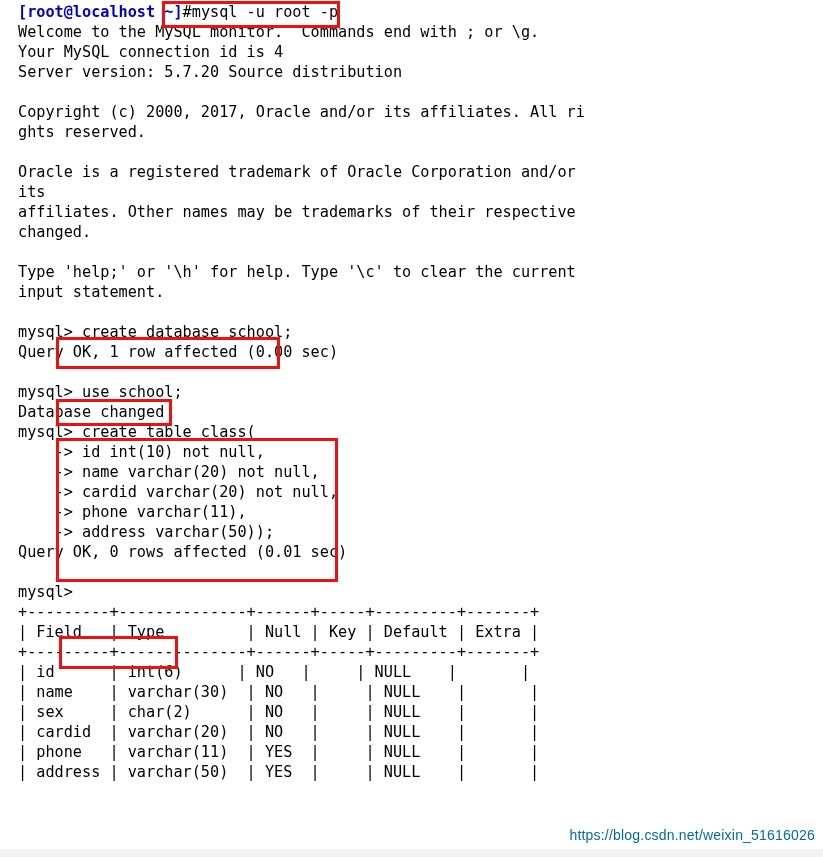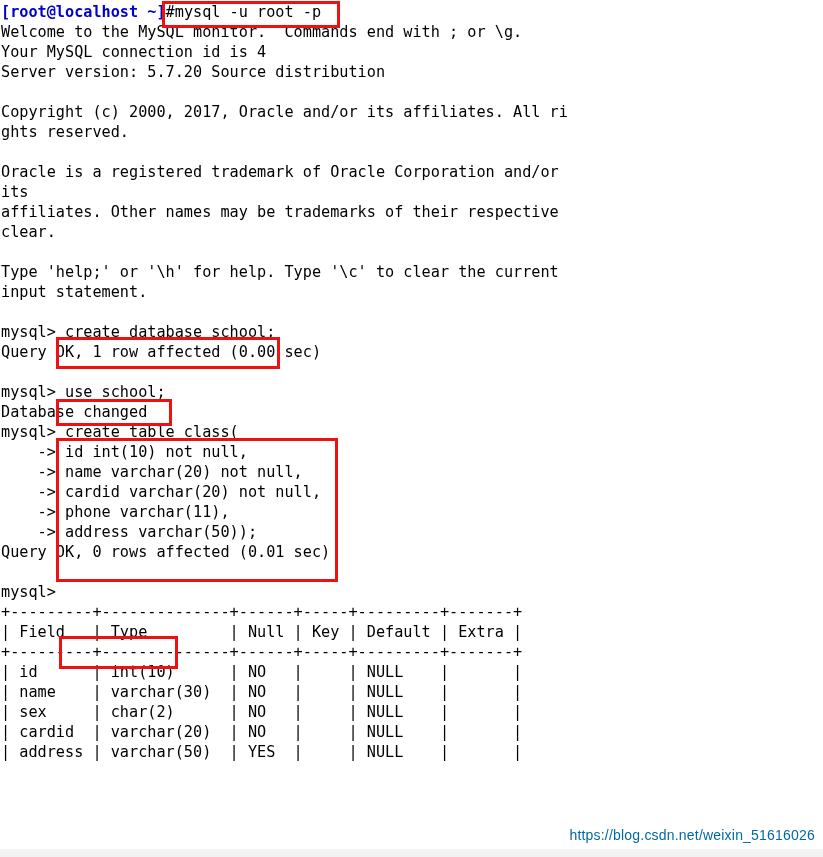--- a/index.html
+++ b/index.html
@@ -16,21 +16,21 @@
   }
 
   #terminal {
     position: absolute;
     left: 0;
     top: 0;
     width: 823px;
     height: 857px;
     background: #ffffff;
     box-sizing: border-box;
-    padding: 2px 0 0 1px;
+    padding: 2px 0 0 18px;
   }
 
   .line {
     height: 20px;
     line-height: 20px;
     font-size: 15.2px;
     letter-spacing: 0px;
     white-space: pre;
     color: #000000;
     font-family: "DejaVu Sans Mono", "Liberation Mono", monospace;
@@ -87,21 +87,21 @@
   <div class="line">Welcome to the MySQL monitor.  Commands end with ; or \g.</div>
   <div class="line">Your MySQL connection id is 4</div>
   <div class="line">Server version: 5.7.20 Source distribution</div>
   <div class="line blank"></div>
   <div class="line">Copyright (c) 2000, 2017, Oracle and/or its affiliates. All ri</div>
   <div class="line">ghts reserved.</div>
   <div class="line blank"></div>
   <div class="line">Oracle is a registered trademark of Oracle Corporation and/or</div>
   <div class="line">its</div>
   <div class="line">affiliates. Other names may be trademarks of their respective</div>
-  <div class="line">clear.</div>
+  <div class="line">changed.</div>
   <div class="line blank"></div>
   <div class="line">Type 'help;' or '\h' for help. Type '\c' to clear the current</div>
   <div class="line">input statement.</div>
   <div class="line blank"></div>
 
   <div class="line">mysql&gt; create database school;</div>
   <div class="line">Query OK, 1 row affected (0.00 sec)</div>
   <div class="line blank"></div>
   <div class="line">mysql&gt; use school;</div>
   <div class="line">Database changed</div>
@@ -111,24 +111,25 @@
   <div class="line">    -&gt; cardid varchar(20) not null,</div>
   <div class="line">    -&gt; phone varchar(11),</div>
   <div class="line">    -&gt; address varchar(50));</div>
   <div class="line">Query OK, 0 rows affected (0.01 sec)</div>
   <div class="line blank"></div>
   <div class="line">mysql&gt;</div>
 
   <div class="line">+---------+--------------+------+-----+---------+-------+</div>
   <div class="line">| Field   | Type         | Null | Key | Default | Extra |</div>
   <div class="line">+---------+--------------+------+-----+---------+-------+</div>
-  <div class="line">| id      | int(10)      | NO   |     | NULL    |       |</div>
+  <div class="line">| id      | int(6)      | NO   |     | NULL    |       |</div>
   <div class="line">| name    | varchar(30)  | NO   |     | NULL    |       |</div>
   <div class="line">| sex     | char(2)      | NO   |     | NULL    |       |</div>
   <div class="line">| cardid  | varchar(20)  | NO   |     | NULL    |       |</div>
+  <div class="line">| phone   | varchar(11)  | YES  |     | NULL    |       |</div>
   <div class="line">| address | varchar(50)  | YES  |     | NULL    |       |</div>
 
 </div>
 
 <div class="redbox" style="left:162px; top:1px; width:178px; height:27px;"></div>
 <div class="redbox" style="left:56px; top:337px; width:224px; height:32px;"></div>
 <div class="redbox" style="left:56px; top:399px; width:116px; height:27px;"></div>
 <div class="redbox" style="left:56px; top:438px; width:282px; height:144px;"></div>
 <div class="redbox" style="left:59px; top:636px; width:119px; height:33px;"></div>
 

